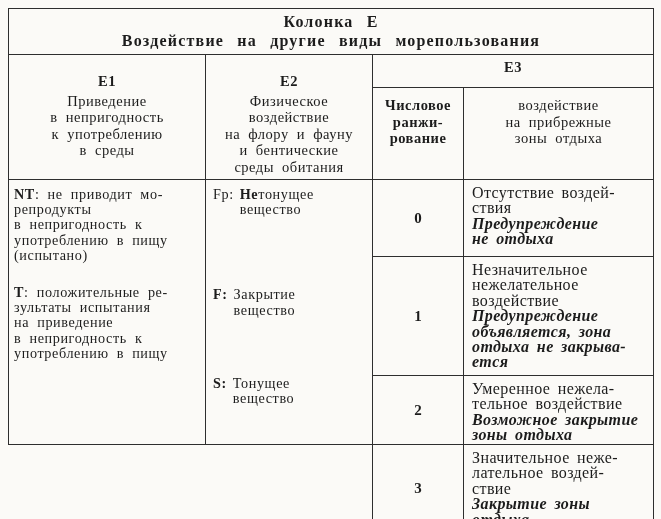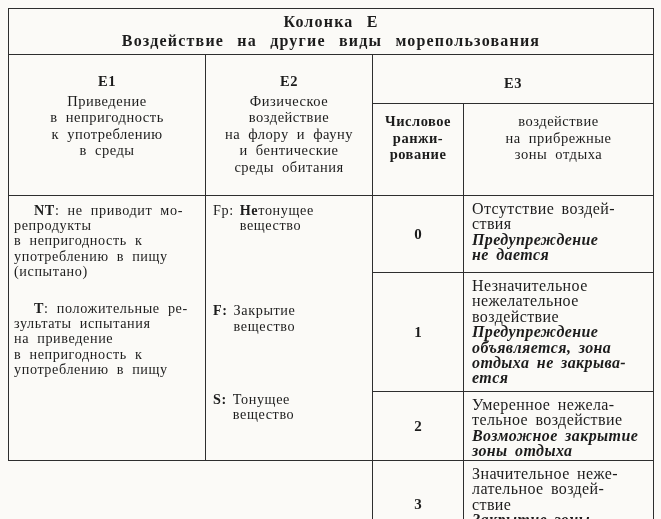--- a/index.html
+++ b/index.html
@@ -52,21 +52,21 @@
   }
   .hdr .code {
     font-weight: bold;
     margin-bottom: 3px;
   }
   .e3code {
     text-align: center;
     font-weight: bold;
     font-size: 14.5px;
     letter-spacing: 0.5px;
-    padding-top: 20px;
+    padding-top: 4px;
   }
   .sub {
     padding-top: 9px;
   }
   .sub.boldhdr .ln { font-weight: bold; }
   .bodycell {
     font-size: 14.2px;
     line-height: 15.2px;
     letter-spacing: 0.6px;
     word-spacing: 4px;
@@ -91,21 +91,21 @@
     font-size: 16px;
     line-height: 15.4px;
     letter-spacing: 0.4px;
     word-spacing: 3px;
     padding: 5px 2px 0 8px;
   }
   .desccell .em {
     font-weight: bold;
     font-style: italic;
   }
-  b.lbl { font-weight: bold; margin-left: 20px; }
+  b.lbl { font-weight: bold; }
 </style>
 </head>
 <body>
 
 <table class="doc">
   <colgroup>
     <col style="width:197px">
     <col style="width:167px">
     <col style="width:91px">
     <col style="width:190px">
@@ -203,21 +203,21 @@
                 <div>вещество</div>
               </div>
             </div>
           </div>
     </td>
     <td class="rankcell" style="height:76px">0</td>
     <td class="desccell">
           <div>Отсутствие воздей-</div>
           <div>ствия</div>
           <div class="em">Предупреждение</div>
-          <div class="em">не дается</div>
+          <div class="em">не отдыха</div>
         </td>
   </tr>
 
   <tr>
     <td class="rankcell" style="height:118px">1</td>
     <td class="desccell">
           <div>Незначительное</div>
           <div>нежелательное</div>
           <div>воздействие</div>
           <div class="em">Предупреждение</div>

